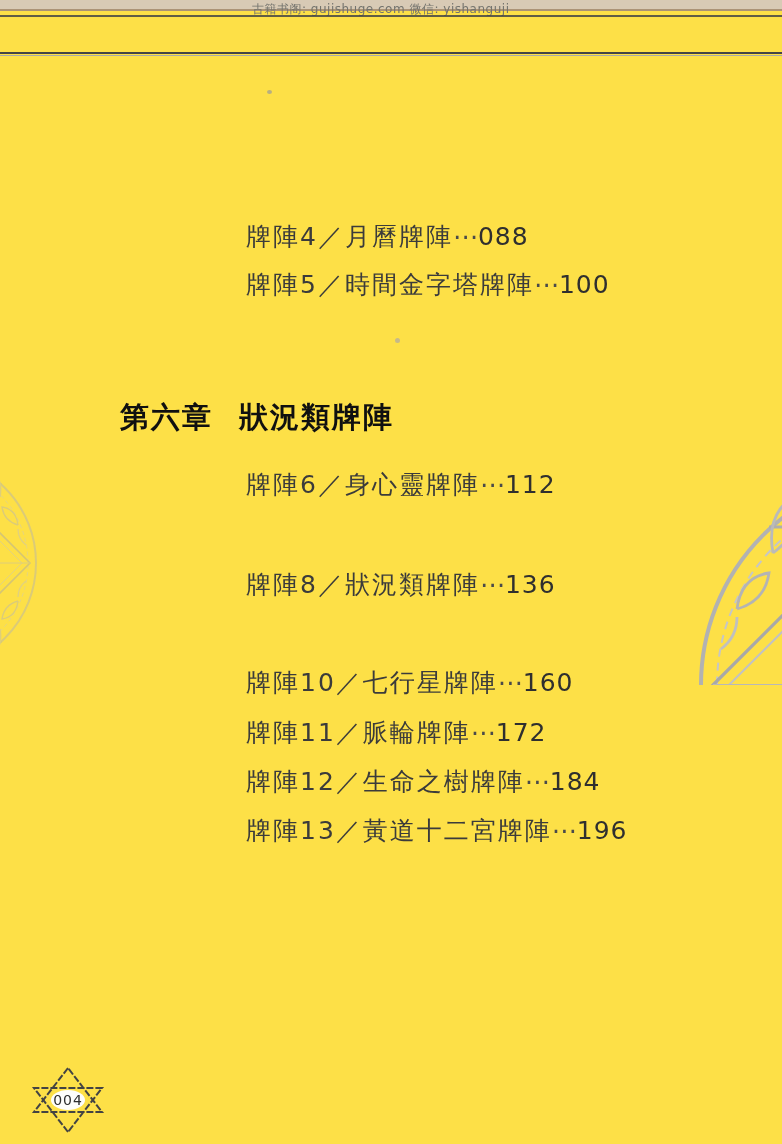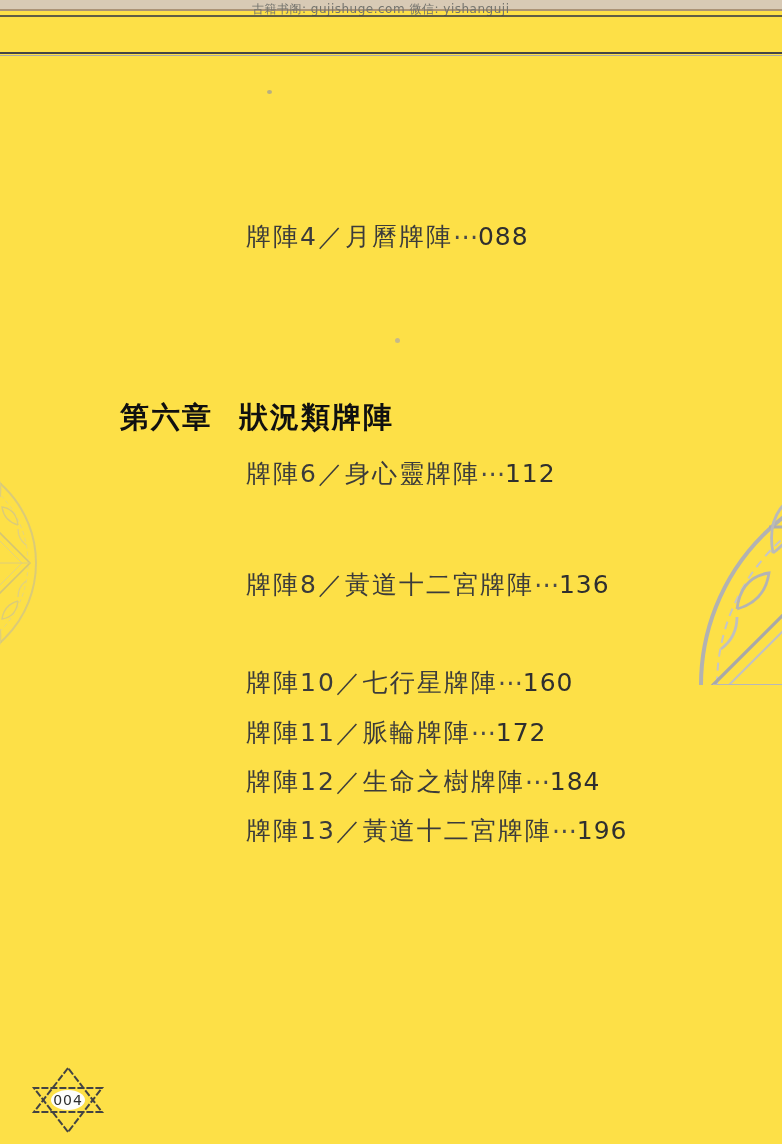--- a/index.html
+++ b/index.html
@@ -105,30 +105,33 @@
     <use href="#mandala" xlink:href="#mandala" x="-0" y="-0" transform="translate(0,0)"></use>
   </svg>
 
   <svg class="ornament ornament-left" width="240" height="240" viewBox="-120 -120 240 240">
     <use href="#mandala" xlink:href="#mandala" transform="scale(-1,1)"></use>
   </svg>
 
   <div class="toc-row" style="top:222px">
     <span>牌陣4／月曆牌陣</span><span class="dots">⋯</span><span class="page-num">088</span>
   </div>
+  <div class="toc-row" style="top:270px">
+    <span>牌陣5／時間金字塔牌陣</span><span class="dots">⋯</span><span class="page-num">100</span>
+  </div>
 
   <div class="chapter-heading">
     <span class="chapter-num">第六章</span><span>狀況類牌陣</span>
   </div>
 
-  <div class="toc-row" style="top:459px">
+  <div class="toc-row" style="top:470px">
     <span>牌陣6／身心靈牌陣</span><span class="dots">⋯</span><span class="page-num">112</span>
   </div>
   <div class="toc-row" style="top:570px">
-    <span>牌陣8／黃道十二宮牌陣</span><span class="dots">⋯</span><span class="page-num">136</span>
+    <span>牌陣8／狀況類牌陣</span><span class="dots">⋯</span><span class="page-num">136</span>
   </div>
   <div class="toc-row" style="top:668px">
     <span>牌陣10／七行星牌陣</span><span class="dots">⋯</span><span class="page-num">160</span>
   </div>
   <div class="toc-row" style="top:718px">
     <span>牌陣11／脈輪牌陣</span><span class="dots">⋯</span><span class="page-num">172</span>
   </div>
   <div class="toc-row" style="top:767px">
     <span>牌陣12／生命之樹牌陣</span><span class="dots">⋯</span><span class="page-num">184</span>
   </div>

